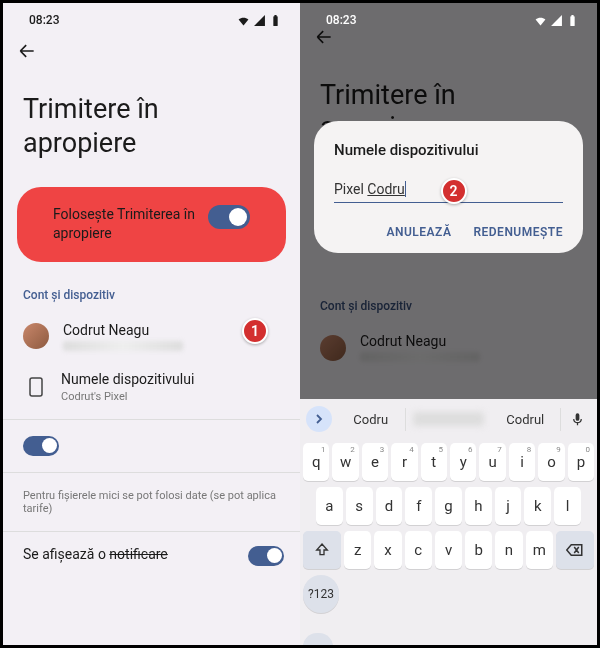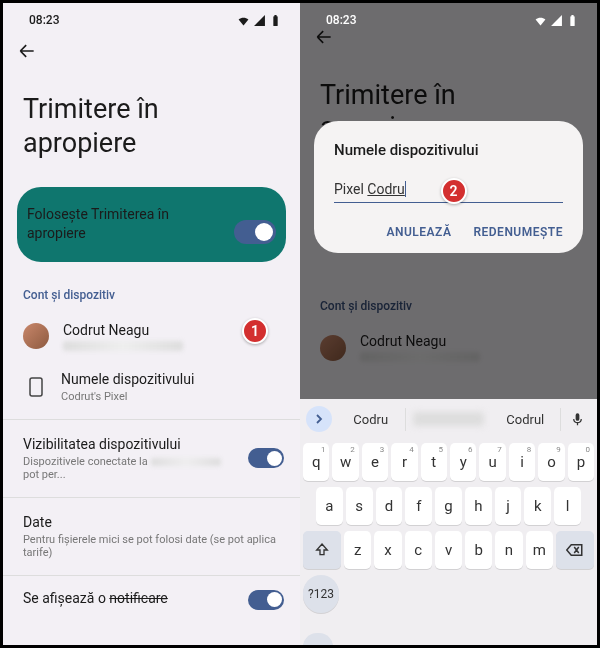--- a/index.html
+++ b/index.html
@@ -41,27 +41,27 @@
 
 .title {
   font-size: 27px;
   font-weight: 400;
   line-height: 1.25;
   padding: 24px 20px 26px;
   color: #1b1b1b;
 }
 
 .big-toggle-card {
-  background: #0f766e;
+  background: #ef4444;
   margin: 0 14px;
   border-radius: 24px;
-  padding: 18px 10px;
+  padding: 18px 36px;
   display: flex;
   justify-content: space-between;
-  align-items: flex-end;
+  align-items: flex-start;
 }
 .big-toggle-card .label { font-size: 14px; color: #1b1b1b; max-width: 170px; line-height: 1.4; }
 
 .toggle {
   width: 42px; height: 24px;
   background: #435e91;
   border-radius: 12px;
   position: relative;
   flex-shrink: 0;
 }
@@ -273,34 +273,25 @@
             <rect x="1" y="1" width="12" height="18" rx="2" fill="none" stroke="#444" stroke-width="1.5"></rect>
           </svg>
       </div>
       <div class="text">
         <div class="item-title">Numele dispozitivului</div>
         <div class="item-sub">Codrut's Pixel</div>
       </div>
     </div>
     <div class="divider"></div>
     <div class="list-item" style="padding:10px 16px 10px 20px">
-      <div class="text">
-        <div class="item-title">Vizibilitatea dispozitivului</div>
-        <div class="item-sub">
-          <span>Dispozitivele conectate la</span>
-          <span class="blur-sub" style="display:inline-block;width:70px;height:8px;vertical-align:middle"></span>
-          <span>pot per...</span>
-        </div>
-      </div>
       <div class="toggle small"></div>
     </div>
     <div class="divider"></div>
     <div class="list-item" style="padding:10px 20px">
       <div class="text">
-        <div class="item-title">Date</div>
         <div class="item-sub">Pentru fișierele mici se pot folosi date (se pot aplica tarife)</div>
       </div>
     </div>
     <div class="divider"></div>
     <div class="list-item" style="padding:8px 16px 8px 20px">
       <div class="text">
         <div class="item-title">
           <span>Se afișează o </span><span class="strikeout">notificare</span>
         </div>
       </div>

